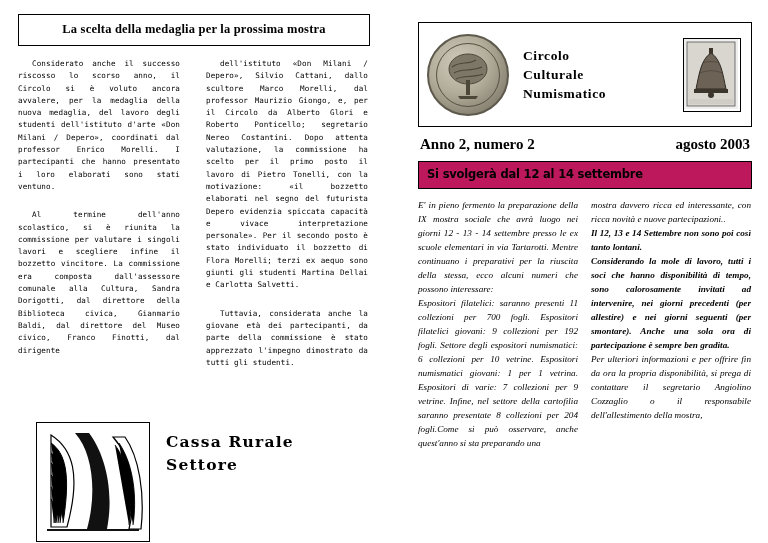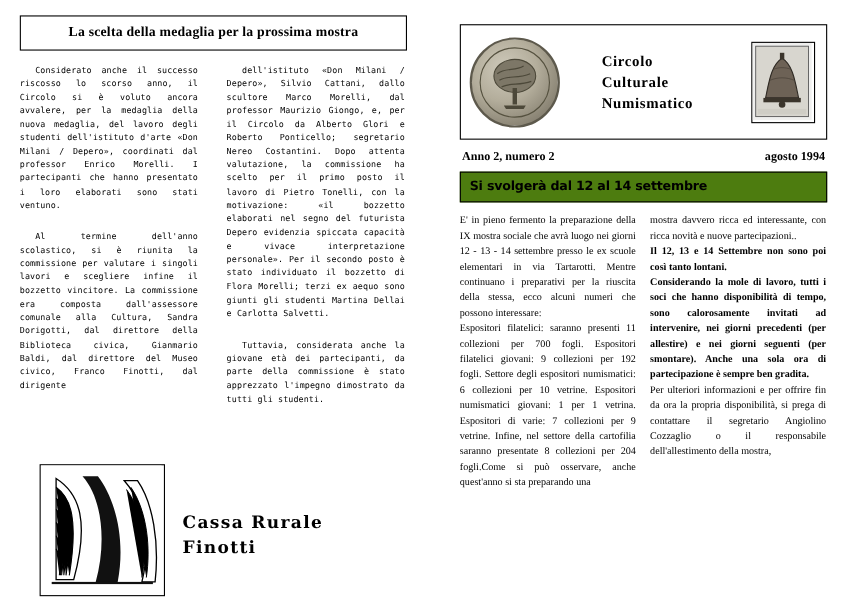--- a/index.html
+++ b/index.html
@@ -57,21 +57,21 @@
   .medal-col p { margin: 0 0 0 0; text-indent: 14px; }
   .medal-col p + p { margin-top: 16px; }
 
   
   .cassa-block {
     position: absolute;
     left: 18px;
     top: 408px;
     width: 352px;
     display: flex;
-    align-items: center;
+    align-items: flex-start;
     gap: 16px;
   }
   .cassa-logo {
     width: 112px;
     height: 118px;
     border: 1px solid #000;
     background: #ffffff;
     position: relative;
     overflow: hidden;
   }
@@ -92,21 +92,20 @@
     top: 22px;
     width: 334px;
   }
   .masthead {
     border: 1px solid #000;
     height: 105px;
     display: flex;
     align-items: center;
     padding: 4px 8px;
     box-sizing: border-box;
-    gap: 24px;
   }
   .seal {
     width: 78px;
     height: 78px;
     border-radius: 50%;
     background: radial-gradient(circle at 38% 34%, #cfcabb 0%, #b3ad9b 42%, #8e8878 72%, #6f6a5c 100%);
     border: 2px solid #5d594c;
     position: relative;
     flex: 0 0 auto;
     overflow: hidden;
@@ -141,29 +140,29 @@
     background: #ffffff;
     position: relative;
     overflow: hidden;
     margin-right: 2px;
   }
   .issue-line {
     display: flex;
     justify-content: space-between;
     font-family: "Liberation Serif", serif;
     font-weight: bold;
-    font-size: 11px;
+    font-size: 15px;
     margin-top: 9px;
     padding: 0 2px;
   }
 
   .headline-box {
     margin-top: 8px;
     border: 1px solid #000;
-    background: #4d7c0f;
+    background: #be185d;
     padding: 5px 8px 7px 8px;
   }
   .kicker {
     font-family: "DejaVu Sans", sans-serif;
     font-weight: bold;
     font-size: 11.5px;
     letter-spacing: -0.2px;
   }
   .headline {
     font-family: "DejaVu Sans", sans-serif;
@@ -171,20 +170,21 @@
     font-size: 24px;
     letter-spacing: -0.6px;
     line-height: 1.08;
     margin-top: 2px;
   }
 
   .right-cols {
     margin-top: 10px;
     display: flex;
     gap: 13px;
+    font-style: italic;
   }
   .rcol {
     width: 160px;
     font-family: "Liberation Serif", serif;
     font-size: 9.2px;
     line-height: 1.52;
     text-align: justify;
     text-align-last: left;
   }
   .rcol p { margin: 0; }
@@ -240,21 +240,21 @@
               <path d="M78 22 C 94 44, 97 76, 92 102"></path>
               <path d="M82 20 C 97 42, 100 76, 96 102"></path>
             </g>
           </g>
 
           <rect x="10" y="106" width="92" height="2" fill="#111111"></rect>
         </svg>
       </div>
       <div class="cassa-text">
         <div>Cassa Rurale</div>
-        <div>Finotti</div>
+        <div>Settore</div>
       </div>
     </div>
   </div>
 
   <div class="right-page">
 
     <div class="masthead">
       <div class="seal">
         <div class="inner-ring"></div>
         <svg class="tree" width="56" height="56" viewBox="0 0 56 56">
@@ -286,21 +286,21 @@
             <path d="M19 24 C 24 22, 30 22, 35 24"></path>
             <path d="M16 34 C 23 31, 31 31, 38 34"></path>
           </g>
           <rect x="5" y="60" width="44" height="5" fill="#cfcdc5"></rect>
         </svg>
       </div>
     </div>
 
     <div class="issue-line">
       <span>Anno 2, numero 2</span>
-      <span>agosto 1994</span>
+      <span>agosto 2003</span>
     </div>
 
     <div class="headline-box">
       <div class="kicker">Si svolgerà dal 12 al 14 settembre</div>
     </div>
 
     <div class="right-cols">
       <div class="rcol">
         <p>E' in pieno fermento la preparazione della IX mostra sociale che avrà luogo nei giorni 12 - 13 - 14 settembre presso le ex scuole elementari in via Tartarotti. Mentre continuano i preparativi per la riuscita della stessa, ecco alcuni numeri che possono interessare:</p>
         <p>Espositori filatelici: saranno presenti 11 collezioni per 700 fogli. Espositori filatelici giovani: 9 collezioni per 192 fogli. Settore degli espositori numismatici: 6 collezioni per 10 vetrine. Espositori numismatici giovani: 1 per 1 vetrina. Espositori di varie: 7 collezioni per 9 vetrine. Infine, nel settore della cartofilia saranno presentate 8 collezioni per 204 fogli.Come si può osservare, anche quest'anno si sta preparando una</p>

